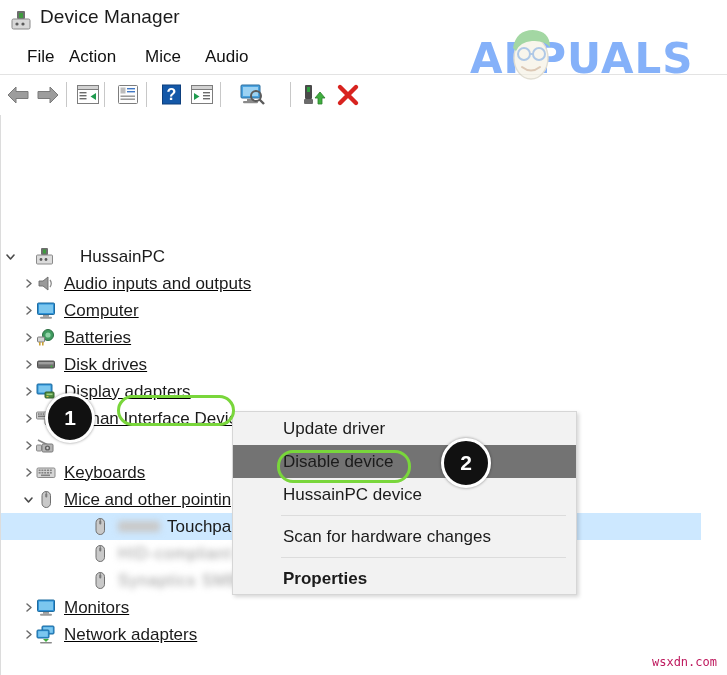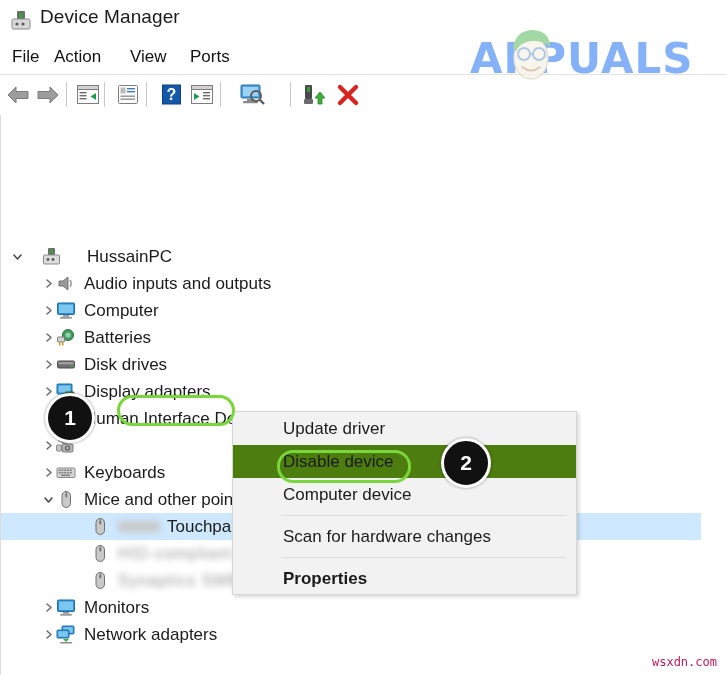--- a/index.html
+++ b/index.html
@@ -11,21 +11,21 @@
   }
   #app{position:relative;width:727px;height:675px;background:#fff;}
 
   
   .titlebar{position:absolute;left:0;top:0;width:586px;height:40px;background:#fff;}
   .title-icon{position:absolute;left:10px;top:9px;width:22px;height:22px;}
   .title-text{position:absolute;left:40px;top:6px;font-size:19px;color:#1b1b1b;letter-spacing:.1px;}
 
   
   .menubar{position:absolute;left:0;top:40px;width:727px;height:33px;background:#fff;}
-  .menu-item{position:absolute;top:5px;font-size:17px;color:#111;padding:2px 6px;cursor:default;}
+  .menu-item{position:absolute;top:5px;font-size:17px;color:#111;padding:2px 6px;cursor:default;margin-left:15px;}
   #mi0{left:6px;}  #mi1{left:48px;} #mi2{left:124px;} #mi3{left:184px;}
 
   
   .toolbar{position:absolute;left:0;top:74px;width:727px;height:40px;background:#fff;
            border-top:1px solid #e3e3e3;border-bottom:1px solid #cfcfcf;}
   .tb-btn{position:absolute;top:4px;width:32px;height:31px;display:flex;align-items:center;justify-content:center;}
   .tb-sep{position:absolute;top:7px;width:1px;height:25px;background:#c8c8c8;}
 
   
   .content{position:absolute;left:0;top:115px;width:727px;height:560px;background:#fff;
@@ -39,30 +39,30 @@
   .chev{width:13px;height:13px;flex:0 0 13px;color:#5a5a5a;font-size:13px;line-height:13px;
         display:flex;align-items:center;justify-content:center;}
   .chev svg{display:block;}
   .ico{width:22px;height:20px;flex:0 0 22px;margin-right:7px;display:flex;align-items:center;justify-content:center;}
   .lbl{font-size:17px;color:#1b1b1b;}
   .blur{filter:blur(3.4px);color:#9a9a9a;}
   .blur-chip{display:inline-block;width:42px;height:11px;background:#c9c9c9;border-radius:2px;
              filter:blur(3px);vertical-align:middle;margin-right:7px;}
 
   
-  .ind0{padding-left:10px;gap:17px;}
-  .ind1{padding-left:41px;}
+  .ind0{padding-left:3px;gap:17px;}
+  .ind1{padding-left:21px;text-decoration:underline;}
   .ind2{padding-left:88px;}
 
   
   .ctx{position:absolute;left:232px;top:411px;width:343px;height:182px;background:#f2f2f2;
        border:1px solid #d6d6d6;box-shadow:2px 2px 4px rgba(0,0,0,.16);}
   .ctx-item{position:relative;height:33px;display:flex;align-items:center;padding-left:50px;
             font-size:17px;color:#1b1b1b;text-align:right;}
-  .ctx-item.hl{background:#4d7c0f;}
+  .ctx-item.hl{background:#737373;}
   .ctx-item.bold{font-weight:bold;}
   .ctx-sep{height:1px;background:#dcdcdc;margin:4px 10px 4px 48px;}
 
   
   .green-ring{position:absolute;border:3px solid #79d63b;border-radius:16px;box-sizing:border-box;
               pointer-events:none;}
   #ring-touchpad{left:117px;top:395px;width:118px;height:31px;}
   #ring-disable{left:277px;top:450px;width:134px;height:33px;}
 
   
@@ -94,22 +94,22 @@
         <circle cx="7" cy="15" r="1.6" fill="#5a5a5a"></circle>
         <circle cx="13" cy="15" r="1.6" fill="#5a5a5a"></circle>
       </svg>
     </span>
     <span class="title-text">Device Manager</span>
   </div>
 
   <div class="menubar">
     <span class="menu-item" id="mi0">File</span>
     <span class="menu-item" id="mi1">Action</span>
-    <span class="menu-item" id="mi2">View</span>
-    <span class="menu-item" id="mi3">Ports</span>
+    <span class="menu-item" id="mi2">Mice</span>
+    <span class="menu-item" id="mi3">Audio</span>
   </div>
 
   <div class="toolbar">
 
     <span class="tb-btn" style="left:2px">
       <svg width="26" height="20" viewBox="0 0 26 20">
         <path d="M11 2 L3 10 L11 18 L11 13.5 L23 13.5 L23 6.5 L11 6.5 Z" fill="#9d9d9d" stroke="#7a7a7a" stroke-width="1" stroke-linejoin="round"></path>
       </svg>
     </span>
 
@@ -454,21 +454,21 @@
         <span class="lbl">Network adapters</span>
       </div>
 
 
     </div>
   </div>
 
   <div class="ctx">
     <div class="ctx-item">Update driver</div>
     <div class="ctx-item hl">Disable device</div>
-    <div class="ctx-item">Computer device</div>
+    <div class="ctx-item">HussainPC device</div>
     <div class="ctx-sep"></div>
     <div class="ctx-item">Scan for hardware changes</div>
     <div class="ctx-sep"></div>
     <div class="ctx-item bold">Properties</div>
   </div>
 
   <div class="green-ring" id="ring-touchpad"></div>
   <div class="green-ring" id="ring-disable"></div>
 
   <div class="badge" id="badge1">1</div>

